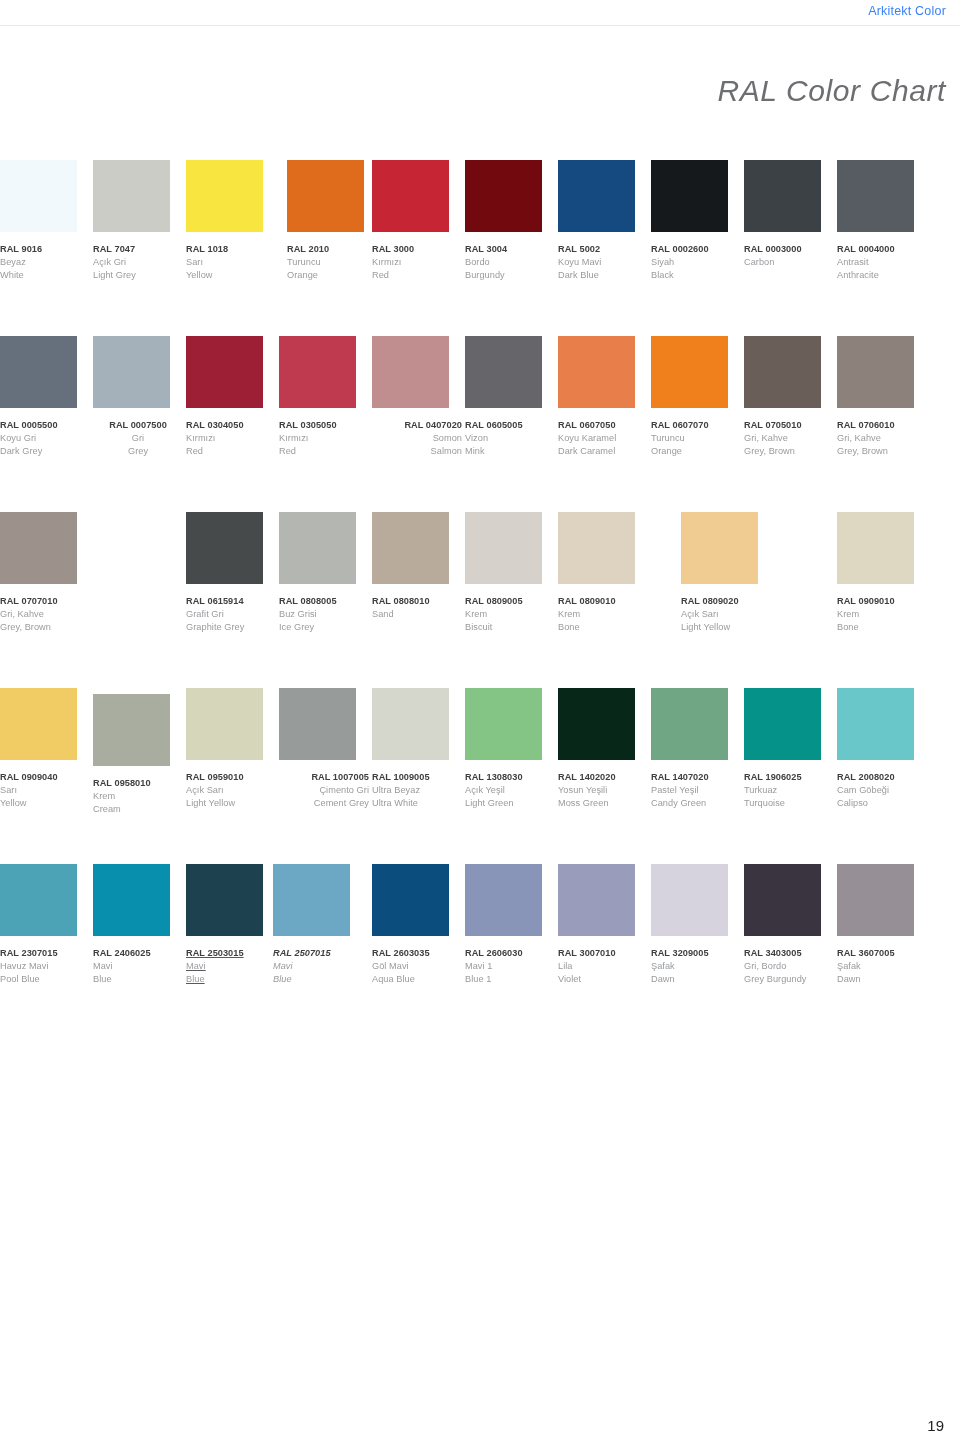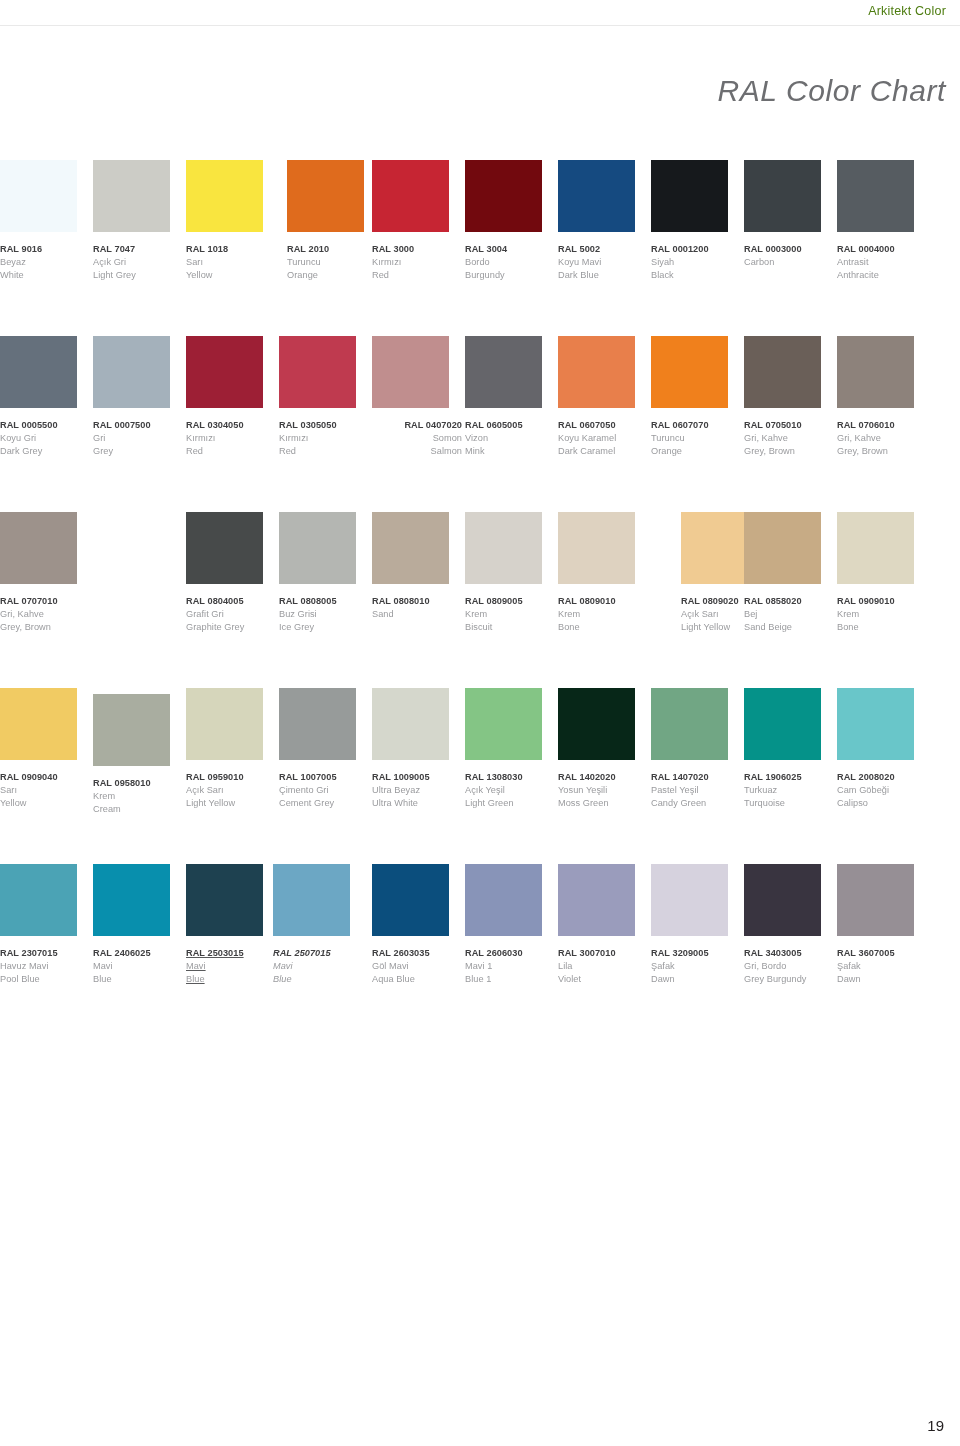--- a/index.html
+++ b/index.html
@@ -118,21 +118,21 @@
     bottom: 12px;
     font-size: 15px;
     font-weight: 400;
     color: #231f20;
   }
 </style>
 </head>
 <body>
 
 <div class="page-header">
-  <div class="brand" style="color: #4d7c0f; margin-left: 8px;">Arkitekt Color</div>
+  <div class="brand" style="color: #3b82f6; margin-left: 8px;">Arkitekt Color</div>
   <div class="header-rule"></div>
 </div>
 
 <div class="chart-title">RAL Color Chart</div>
 
 <div class="swatch-grid">
     <div class="swatch-row">
       <div class="swatch-cell" style="left: 0px;">
         <div class="swatch-chip" title="RAL 9016" style="background: rgb(242, 249, 252);"></div>
         <div class="swatch-labels">
@@ -185,21 +185,21 @@
         <div class="swatch-chip" title="RAL 5002" style="background: rgb(21, 74, 128);"></div>
         <div class="swatch-labels">
           <div class="swatch-code">RAL 5002</div>
           <div class="swatch-tr">Koyu Mavi</div>
           <div class="swatch-en">Dark Blue</div>
         </div>
       </div>
       <div class="swatch-cell" style="left: 651px;">
         <div class="swatch-chip" title="RAL 0001500" style="background: rgb(22, 25, 28);"></div>
         <div class="swatch-labels">
-          <div class="swatch-code">RAL 0001200</div>
+          <div class="swatch-code">RAL 0002600</div>
           <div class="swatch-tr">Siyah</div>
           <div class="swatch-en">Black</div>
         </div>
       </div>
       <div class="swatch-cell" style="left: 744px;">
         <div class="swatch-chip" title="RAL 0003000" style="background: rgb(59, 65, 69);"></div>
         <div class="swatch-labels">
           <div class="swatch-code">RAL 0003000</div>
           <div class="swatch-tr">Carbon</div>
           <div class="swatch-en"></div>
@@ -216,21 +216,21 @@
     </div>
     <div class="swatch-row">
       <div class="swatch-cell" style="left: 0px;">
         <div class="swatch-chip" title="RAL 0005500" style="background: rgb(101, 112, 124);"></div>
         <div class="swatch-labels">
           <div class="swatch-code">RAL 0005500</div>
           <div class="swatch-tr">Koyu Gri</div>
           <div class="swatch-en">Dark Grey</div>
         </div>
       </div>
-      <div class="swatch-cell" style="left: 93px;">
+      <div class="swatch-cell" style="left: 93px; text-align: center;">
         <div class="swatch-chip" title="RAL 0007500" style="background: rgb(164, 177, 187);"></div>
         <div class="swatch-labels">
           <div class="swatch-code">RAL 0007500</div>
           <div class="swatch-tr">Gri</div>
           <div class="swatch-en">Grey</div>
         </div>
       </div>
       <div class="swatch-cell" style="left: 186px;">
         <div class="swatch-chip" title="RAL 0304050" style="background: rgb(157, 31, 53);"></div>
         <div class="swatch-labels">
@@ -301,21 +301,21 @@
         <div class="swatch-chip" title="RAL 0707010" style="background: rgb(157, 146, 139);"></div>
         <div class="swatch-labels">
           <div class="swatch-code">RAL 0707010</div>
           <div class="swatch-tr">Gri, Kahve</div>
           <div class="swatch-en">Grey, Brown</div>
         </div>
       </div>
       <div class="swatch-cell" style="left: 186px;">
         <div class="swatch-chip" title="RAL 0804005" style="background: rgb(71, 74, 74);"></div>
         <div class="swatch-labels">
-          <div class="swatch-code">RAL 0804005</div>
+          <div class="swatch-code">RAL 0615914</div>
           <div class="swatch-tr">Grafit Gri</div>
           <div class="swatch-en">Graphite Grey</div>
         </div>
       </div>
       <div class="swatch-cell" style="left: 279px;">
         <div class="swatch-chip" title="RAL 0808005" style="background: rgb(180, 182, 178);"></div>
         <div class="swatch-labels">
           <div class="swatch-code">RAL 0808005</div>
           <div class="swatch-tr">Buz Grisi</div>
           <div class="swatch-en">Ice Grey</div>
@@ -344,28 +344,20 @@
           <div class="swatch-tr">Krem</div>
           <div class="swatch-en">Bone</div>
         </div>
       </div>
       <div class="swatch-cell" style="left: 681px;">
         <div class="swatch-chip" title="RAL 0809020" style="background: rgb(240, 203, 146);"></div>
         <div class="swatch-labels">
           <div class="swatch-code">RAL 0809020</div>
           <div class="swatch-tr">Açık Sarı</div>
           <div class="swatch-en">Light Yellow</div>
-        </div>
-      </div>
-      <div class="swatch-cell" style="left: 744px;">
-        <div class="swatch-chip" title="RAL 0858020" style="background: rgb(199, 171, 133);"></div>
-        <div class="swatch-labels">
-          <div class="swatch-code">RAL 0858020</div>
-          <div class="swatch-tr">Bej</div>
-          <div class="swatch-en">Sand Beige</div>
         </div>
       </div>
       <div class="swatch-cell" style="left: 837px;">
         <div class="swatch-chip" title="RAL 0909010" style="background: rgb(222, 216, 194);"></div>
         <div class="swatch-labels">
           <div class="swatch-code">RAL 0909010</div>
           <div class="swatch-tr">Krem</div>
           <div class="swatch-en">Bone</div>
         </div>
       </div>
@@ -388,21 +380,21 @@
         </div>
       </div>
       <div class="swatch-cell" style="left: 186px;">
         <div class="swatch-chip" title="RAL 0959010" style="background: rgb(214, 214, 187);"></div>
         <div class="swatch-labels">
           <div class="swatch-code">RAL 0959010</div>
           <div class="swatch-tr">Açık Sarı</div>
           <div class="swatch-en">Light Yellow</div>
         </div>
       </div>
-      <div class="swatch-cell" style="left: 279px;">
+      <div class="swatch-cell" style="left: 279px; text-align: right;">
         <div class="swatch-chip" title="RAL 1007005" style="background: rgb(151, 155, 154);"></div>
         <div class="swatch-labels">
           <div class="swatch-code">RAL 1007005</div>
           <div class="swatch-tr">Çimento Gri</div>
           <div class="swatch-en">Cement Grey</div>
         </div>
       </div>
       <div class="swatch-cell" style="left: 372px;">
         <div class="swatch-chip" title="RAL 1009005" style="background: rgb(213, 215, 204);"></div>
         <div class="swatch-labels">

